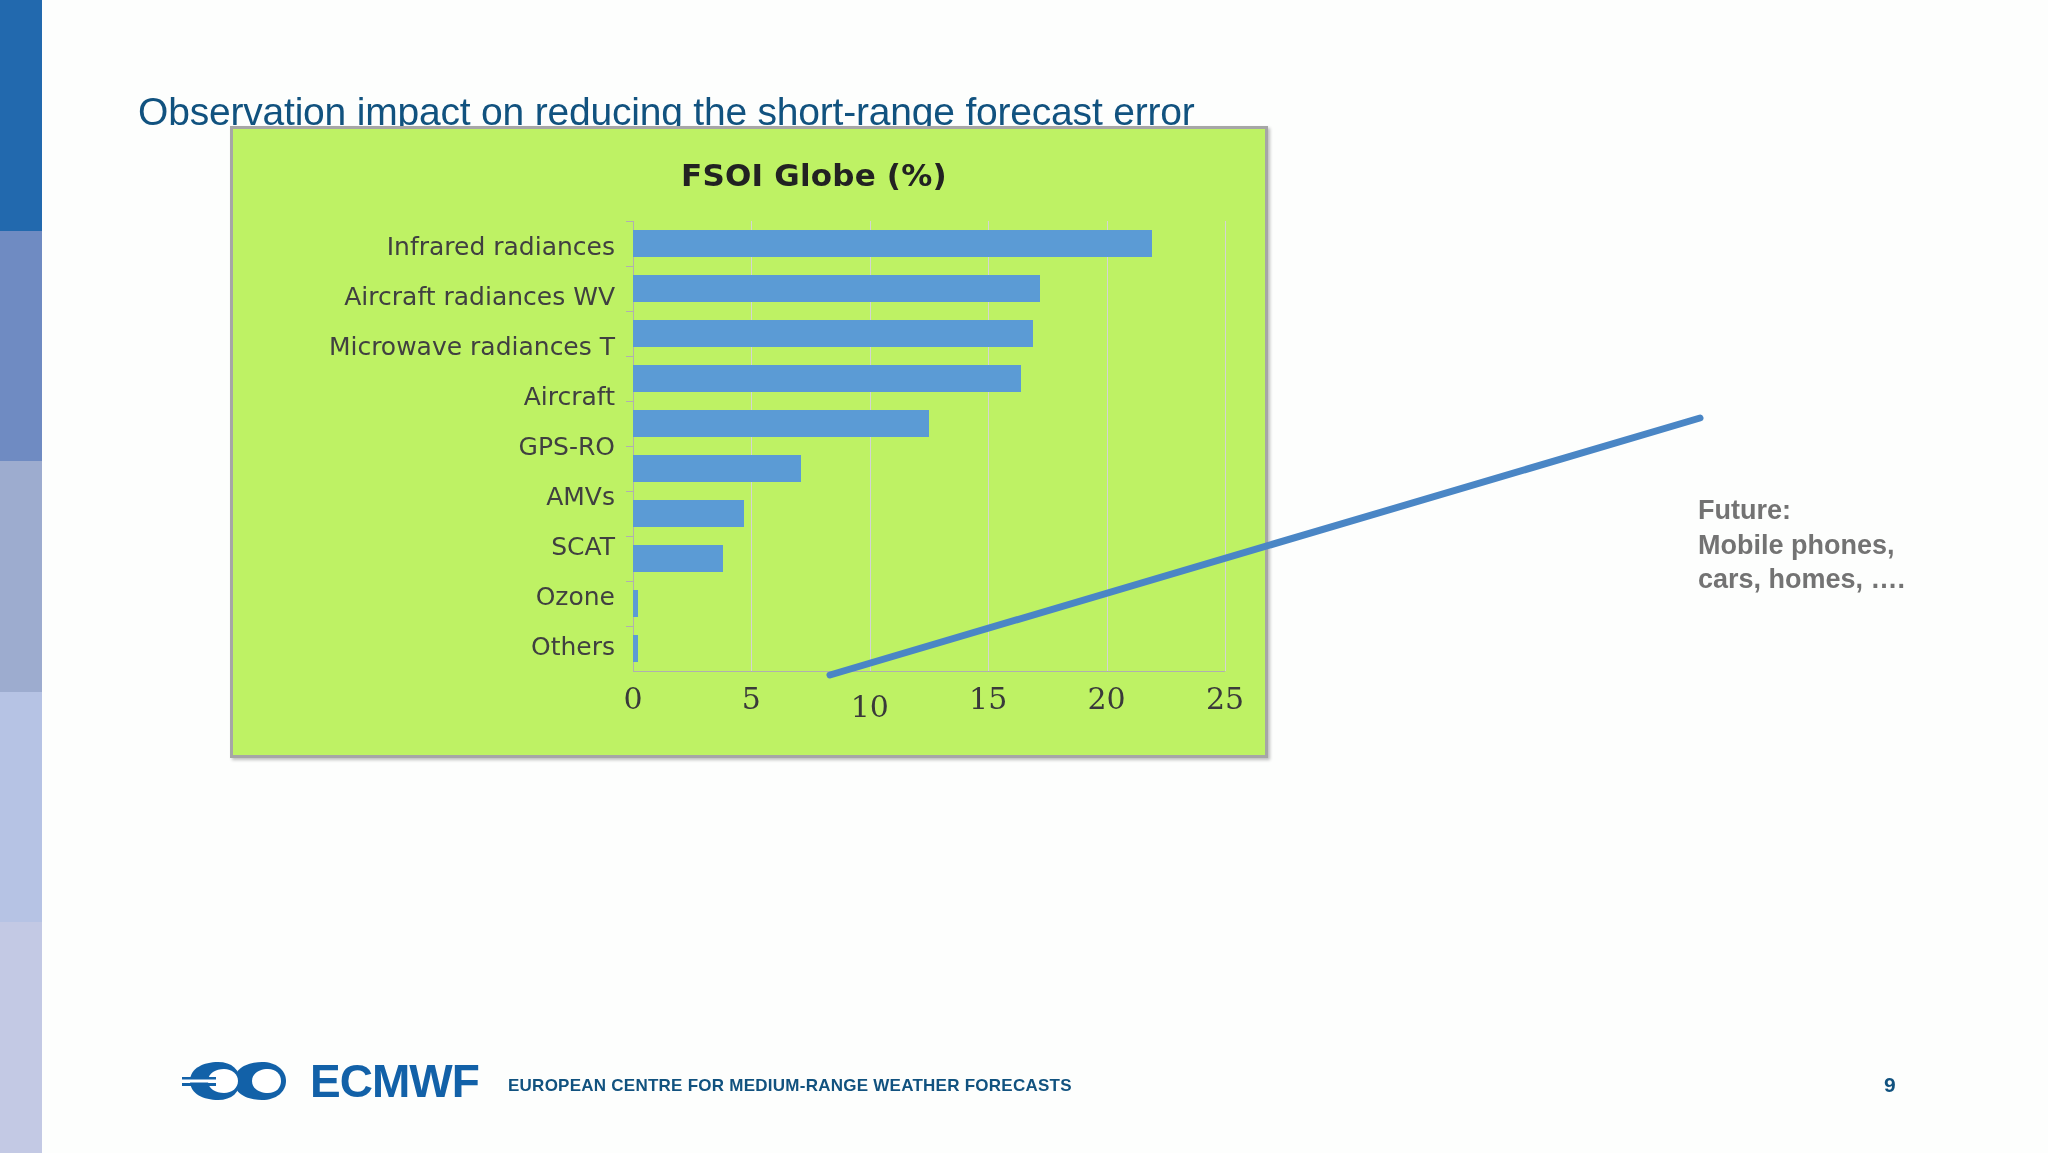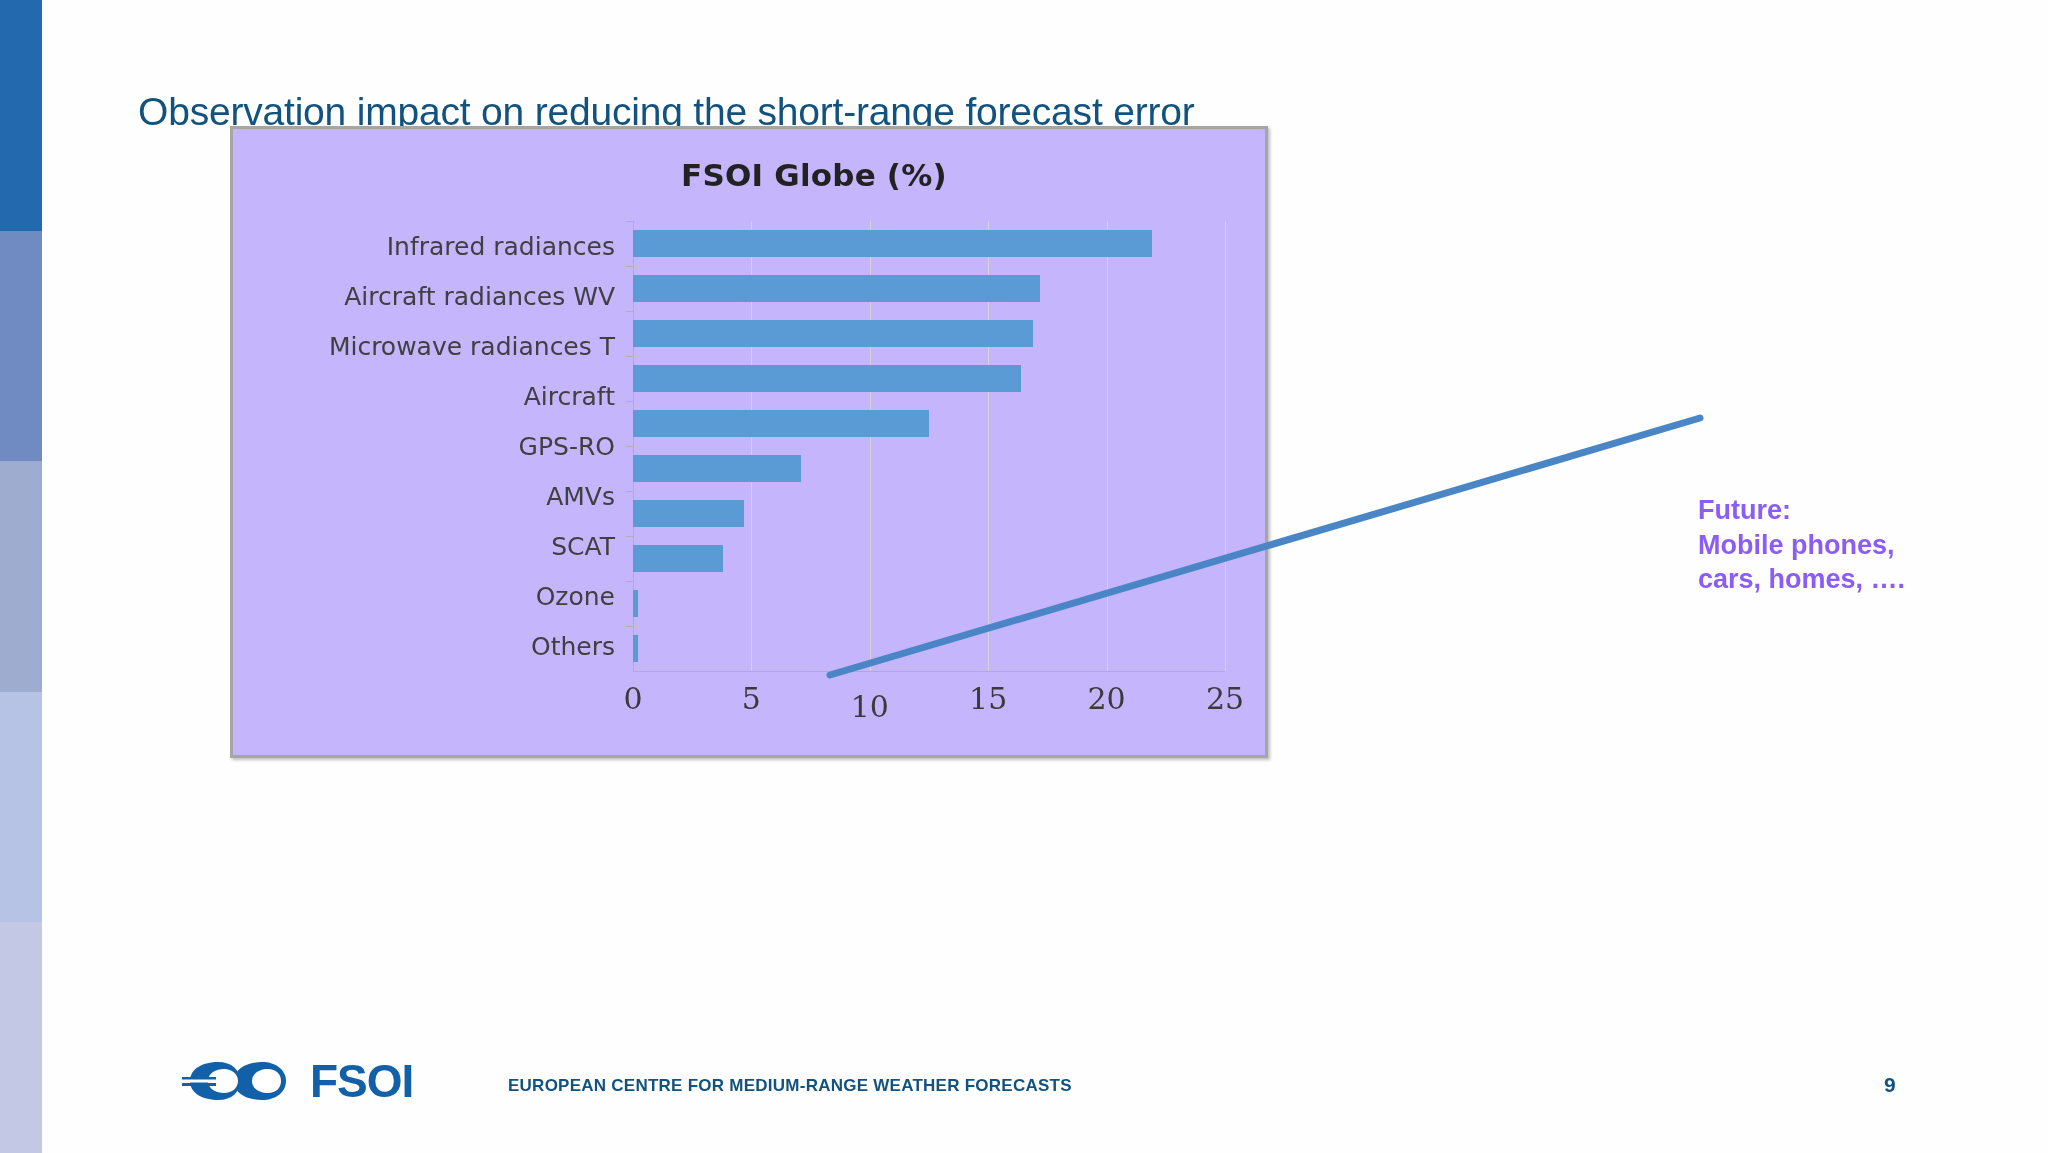--- a/index.html
+++ b/index.html
@@ -47,21 +47,21 @@
     width: 1038px;
     height: 632px;
     background: #ffffff;
     border: 3px solid #a6a6a6;
     box-shadow: 2px 2px 3px rgba(0,0,0,0.25);
     box-sizing: border-box;
   }
   #chart-inner {
     position: absolute;
     inset: 0;
-    background: #c4b5fd;
+    background: #bef264;
   }
 
   #chart-title {
     position: absolute;
     top: 28px;
     left: 0; right: 0;
     text-align: center;
     font-family: "DejaVu Sans", sans-serif;
     font-size: 31px;
     font-weight: bold;
@@ -176,21 +176,21 @@
     width: 900px;
     height: 290px;
     pointer-events: none;
   }
   #future-note {
     position: absolute;
     left: 1698px;
     top: 493px;
     font-size: 27px;
     font-weight: bold;
-    color: #8b5cf6;
+    color: #737373;
     line-height: 1.28;
     white-space: nowrap;
   }
 
   
   #footer-logo {
     position: absolute;
     left: 182px;
     top: 1058px;
     display: flex;
@@ -332,17 +332,17 @@
 <div id="footer-logo">
   <svg id="logo-mark" width="112" height="46" viewBox="0 0 112 46">
     <path d="M8 23 C8 10, 22 4, 36 4 C50 4, 58 12, 58 23 C58 34, 50 42, 36 42 C22 42, 8 36, 8 23 Z" fill="#1261a8"></path>
     <path d="M52 23 C52 10, 66 4, 80 4 C94 4, 104 12, 104 23 C104 34, 94 42, 80 42 C66 42, 52 36, 52 23 Z" fill="#1261a8"></path>
     <path d="M26 23 C26 15, 34 11, 42 11 C50 11, 56 16, 56 23 C56 30, 50 35, 42 35 C34 35, 26 31, 26 23 Z" fill="#ffffff"></path>
     <path d="M70 23 C70 15, 78 11, 86 11 C94 11, 99 16, 99 23 C99 30, 94 35, 86 35 C78 35, 70 31, 70 23 Z" fill="#ffffff"></path>
     <rect x="0" y="19" width="34" height="3" fill="#1261a8"></rect>
     <rect x="0" y="25" width="34" height="3" fill="#1261a8"></rect>
     <rect x="0" y="21.5" width="34" height="3" fill="#ffffff"></rect>
   </svg>
-  <div id="logo-word">FSOI</div>
+  <div id="logo-word">ECMWF</div>
 </div>
 
 <div id="footer-tagline">EUROPEAN CENTRE FOR MEDIUM-RANGE WEATHER FORECASTS</div>
 <div id="page-number">9</div>
 
 </body></html>

